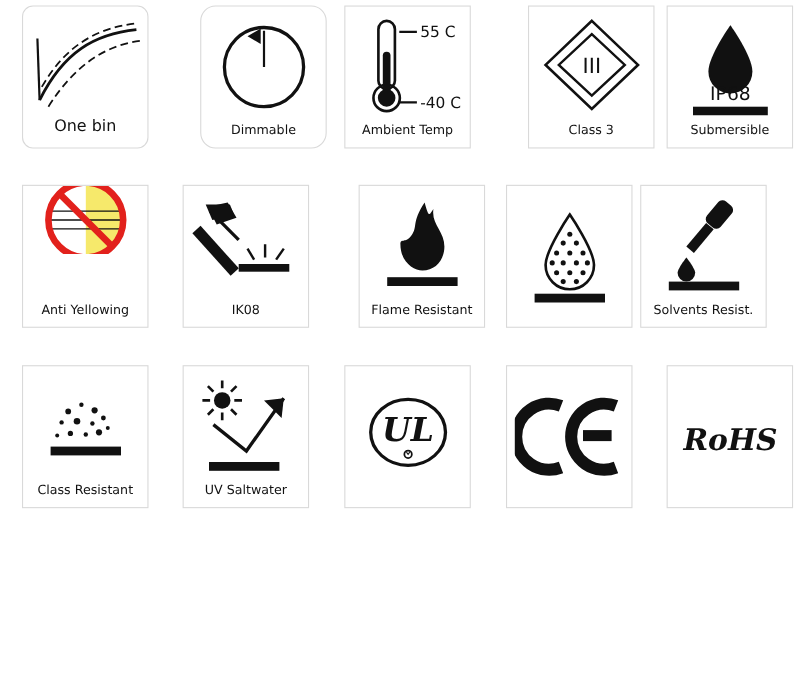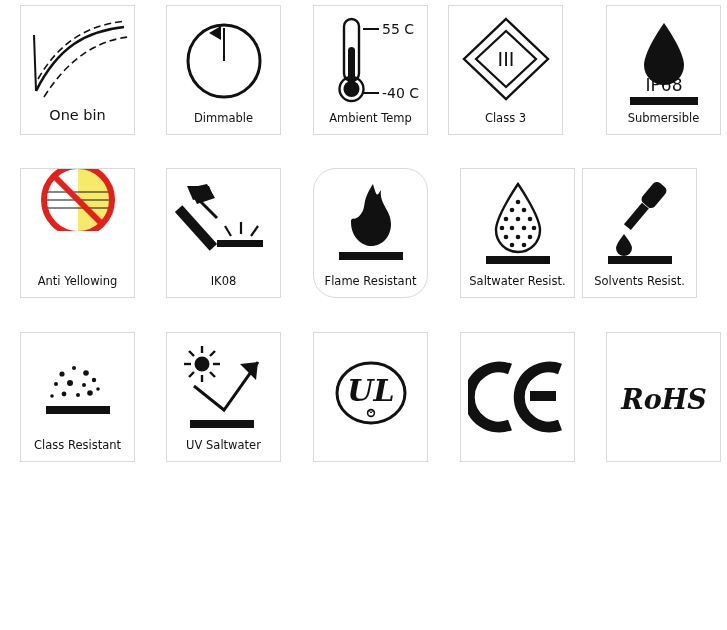--- a/index.html
+++ b/index.html
@@ -51,33 +51,33 @@
     font-size: 14.5px;
     padding-bottom: 10px;
   }
   svg { display: block; }
 </style>
 </head>
 <body>
 
 <div id="grid">
 
-  <div class="badge" style="left:20px; top:5px;">
+  <div class="badge" style="left:20px; top:5px;border-radius:10px;">
     <div class="art">
       <svg width="108" height="88" viewBox="0 0 108 88">
         <path d="M12 78 C 34 34, 62 18, 100 14" fill="none" stroke="#111" stroke-width="2.6"></path>
         <path d="M14 66 C 36 28, 64 12, 102 8" fill="none" stroke="#111" stroke-width="1.6" stroke-dasharray="7,4"></path>
         <path d="M20 84 C 44 46, 72 28, 104 24" fill="none" stroke="#111" stroke-width="1.6" stroke-dasharray="7,4"></path>
         <line x1="12" y1="78" x2="10" y2="22" stroke="#111" stroke-width="2"></line>
       </svg>
     </div>
     <div class="caption big">One bin</div>
   </div>
 
-  <div class="badge" style="left:166px; top:5px;">
+  <div class="badge" style="left:182px; top:5px;border-radius:14px;">
     <div class="art">
       <svg width="90" height="86" viewBox="0 0 90 86">
         <circle cx="45" cy="45" r="36" fill="none" stroke="#111" stroke-width="3"></circle>
         <path d="M45 45 L 45 12" stroke="#111" stroke-width="2"></path>
         <path d="M45 45 L 33 20" stroke="#111" stroke-width="0"></path>
         <polygon points="42,10 42,24 30,17" fill="#111"></polygon>
       </svg>
     </div>
     <div class="caption">Dimmable</div>
   </div>
@@ -91,21 +91,21 @@
         <circle cx="34.5" cy="76" r="8" fill="#111"></circle>
         <line x1="46" y1="16" x2="62" y2="16" stroke="#111" stroke-width="2"></line>
         <line x1="46" y1="80" x2="62" y2="80" stroke="#111" stroke-width="2"></line>
         <text x="65" y="21" font-family="DejaVu Sans, sans-serif" font-size="14" fill="#111">55 C</text>
         <text x="65" y="85" font-family="DejaVu Sans, sans-serif" font-size="14" fill="#111">-40 C</text>
       </svg>
     </div>
     <div class="caption">Ambient Temp</div>
   </div>
 
-  <div class="badge" style="left:448px; top:5px;align-items:center;">
+  <div class="badge" style="left:480px; top:5px;align-items:center;">
     <div class="art">
       <svg width="96" height="92" viewBox="0 0 96 92">
         <polygon points="48,6 90,46 48,86 6,46" fill="none" stroke="#111" stroke-width="2.4"></polygon>
         <polygon points="48,18 78,46 48,74 18,46" fill="none" stroke="#111" stroke-width="2.2"></polygon>
         <text x="48" y="53" text-anchor="middle" font-family="DejaVu Sans, sans-serif" font-size="19" fill="#111">III</text>
       </svg>
     </div>
     <div class="caption">Class 3</div>
   </div>
 
@@ -143,21 +143,21 @@
         <polygon points="16,12 34,8 42,22 24,28" fill="#111"></polygon>
         <rect x="44" y="64" width="46" height="7" fill="#111"></rect>
         <line x1="58" y1="60" x2="52" y2="50" stroke="#111" stroke-width="2.2"></line>
         <line x1="68" y1="58" x2="68" y2="46" stroke="#111" stroke-width="2.2"></line>
         <line x1="78" y1="60" x2="85" y2="50" stroke="#111" stroke-width="2.2"></line>
       </svg>
     </div>
     <div class="caption">IK08</div>
   </div>
 
-  <div class="badge" style="left:313px; top:168px;border-radius:23px;">
+  <div class="badge" style="left:326px; top:168px;">
     <div class="art">
       <svg width="100" height="92" viewBox="0 0 100 92">
         <path d="M52 8 C 40 26, 46 30, 40 38 C 34 46, 30 40, 30 46 C 30 62, 42 70, 50 70 C 62 70, 70 60, 70 48 C 70 34, 58 28, 60 14 C 56 20, 56 22, 52 8 Z" fill="#111"></path>
         <rect x="18" y="76" width="64" height="8" fill="#111"></rect>
       </svg>
     </div>
     <div class="caption">Flame Resistant</div>
   </div>
 
   <div class="badge" style="left:460px; top:168px;">
@@ -177,21 +177,20 @@
             <circle cx="66" cy="52" r="2.3"></circle>
           <circle cx="38" cy="61" r="2.3"></circle>
             <circle cx="50" cy="61" r="2.3"></circle>
             <circle cx="62" cy="61" r="2.3"></circle>
           <circle cx="44" cy="69" r="2.3"></circle>
             <circle cx="56" cy="69" r="2.3"></circle>
         </g>
         <rect x="18" y="80" width="64" height="8" fill="#111"></rect>
       </svg>
     </div>
-    <div class="caption">Saltwater Resist.</div>
   </div>
 
   <div class="badge" style="left:582px; top:168px;justify-content:center;">
     <div class="art">
       <svg width="100" height="92" viewBox="0 0 100 92">
         <rect x="56" y="6" width="16" height="26" rx="5" transform="rotate(40 64 19)" fill="#111"></rect>
         <rect x="42" y="26" width="9" height="28" transform="rotate(40 46 40)" fill="#111"></rect>
         <path d="M34 58 C 34 58, 26 68, 26 72 a8 8 0 0 0 16 0 C 42 68, 34 58, 34 58 Z" fill="#111"></path>
         <rect x="18" y="80" width="64" height="8" fill="#111"></rect>
       </svg>

